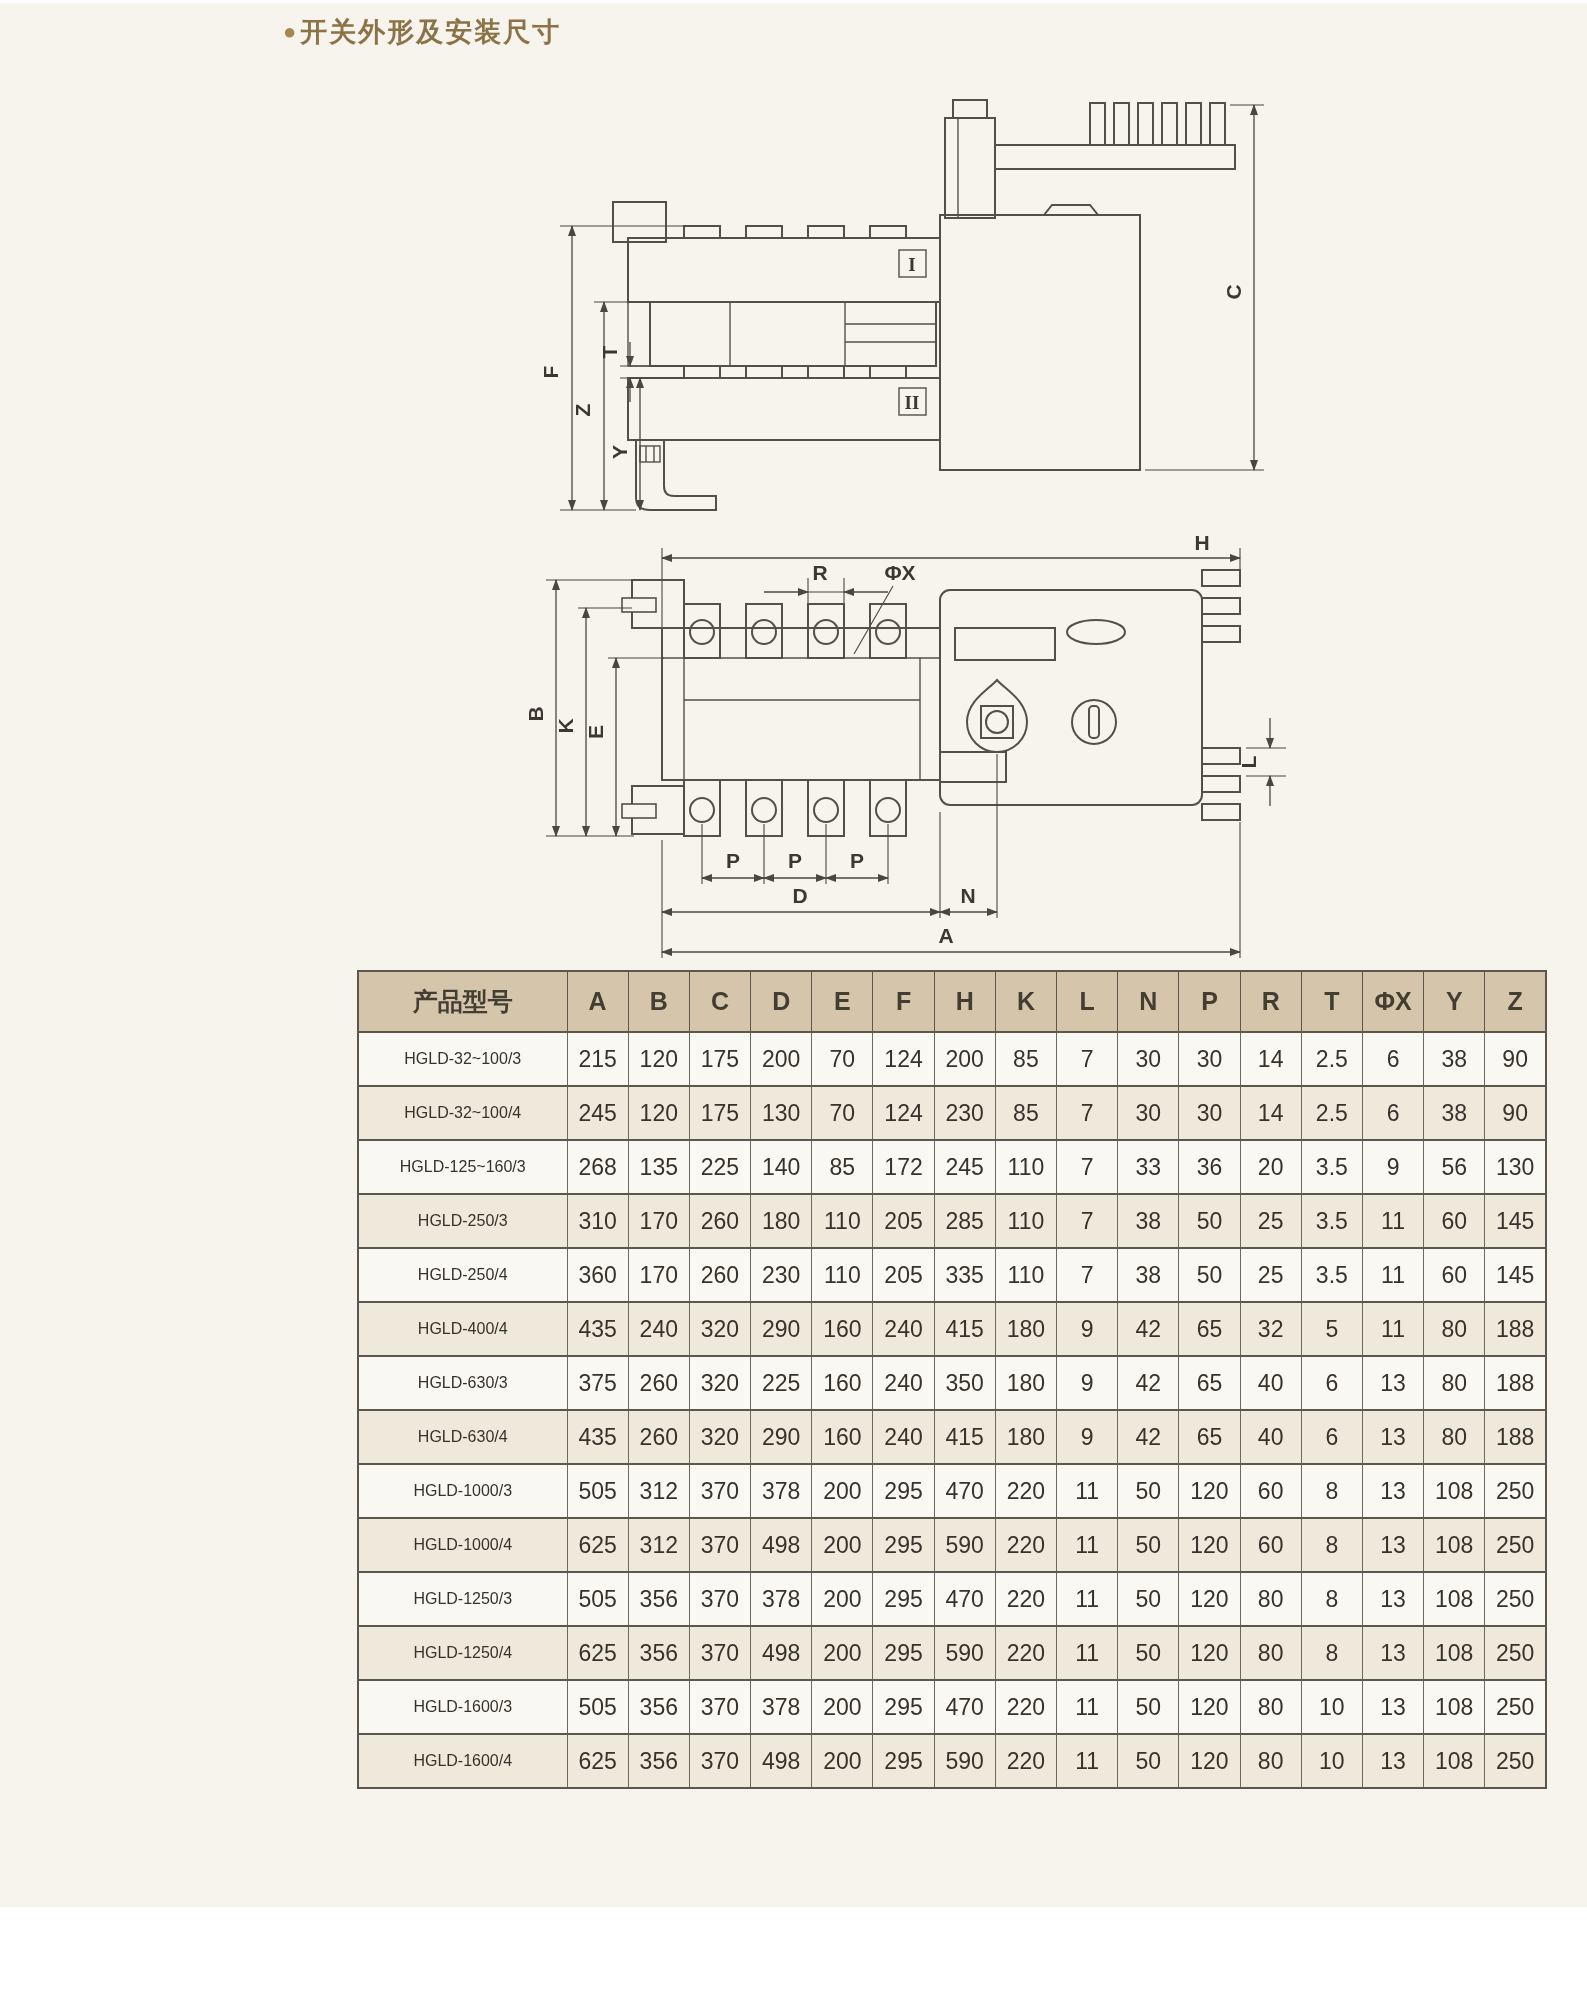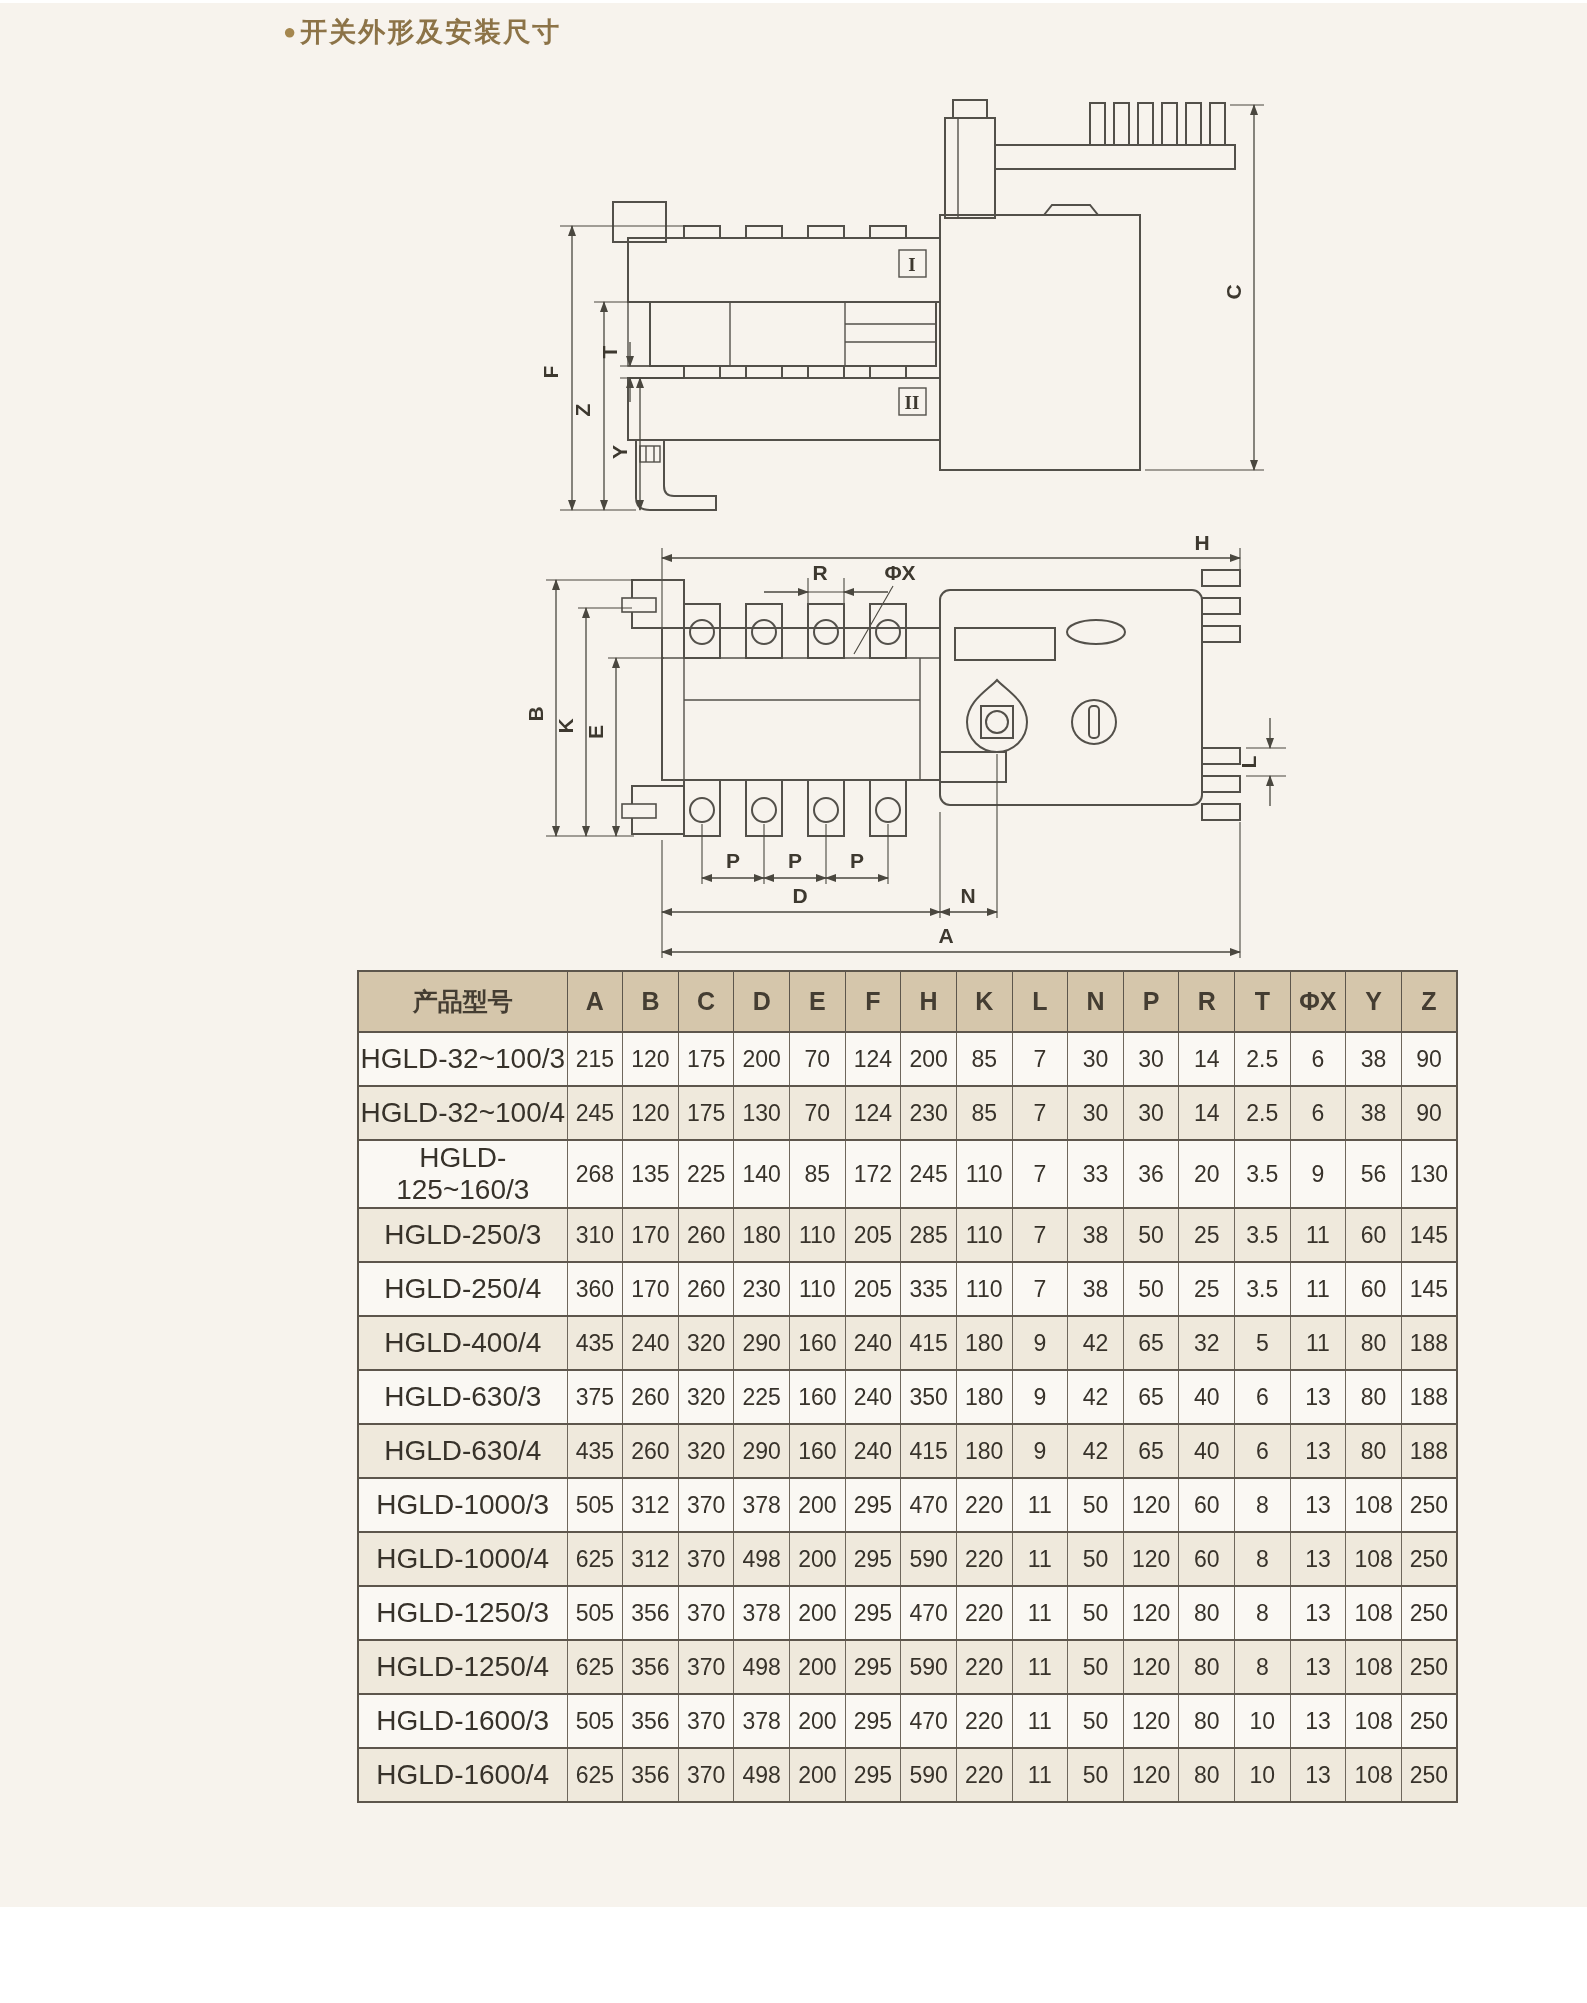--- a/index.html
+++ b/index.html
@@ -12,29 +12,29 @@
   .drawing{position:absolute;left:420px;top:80px;width:880px;height:900px;}
   .draw *{stroke:#53504a;fill:none;}
   .shape{stroke-width:2;}
   .thin{stroke-width:1.4;}
   .slotfill{fill:#f7f3ed;stroke:#53504a;stroke-width:1.6;}
   .dim{stroke:#4a473f;stroke-width:1.3;marker-start:url(#ah);marker-end:url(#ah);}
   .dim1{stroke:#4a473f;stroke-width:1.3;marker-end:url(#ah);}
   .tick{stroke:#4a473f;stroke-width:1.1;}
   .dlabel{fill:#3d382f;font:bold 21px "Liberation Sans",sans-serif;stroke:none;text-anchor:middle;}
   .roman{fill:#3d382f;font:bold 19px "Liberation Serif",serif;stroke:none;text-anchor:middle;}
-  .dim-table{position:absolute;left:357px;top:970px;width:1101px;border-collapse:collapse;
+  .dim-table{position:absolute;left:357px;top:970px;width:1190px;border-collapse:collapse;
        table-layout:fixed;background:#faf8f3;color:#37322a;text-align:center;
        border:2px solid #5d564c;font-size:23px;}
   .dim-table th{height:57px;background:#d5c6ab;border:1px solid #5d564c;
        font-size:25px;font-weight:bold;color:#443d32;}
   .dim-table td{height:50px;border-left:1px solid #6e675c;border-right:1px solid #6e675c;
        border-top:2px solid #5d564c;}
   .dim-table tbody tr:nth-child(even){background:#efe9dc;}
-  .dim-table td.model{font-size:28px;}
+  .dim-table td.model{font-size:16px;}
 </style>
 </head>
 <body>
 
 <div class="paper"></div>
 
 <div class="page-title">
   <span class="bullet">●</span>
   <span>开关外形及安装尺寸</span>
 </div>

